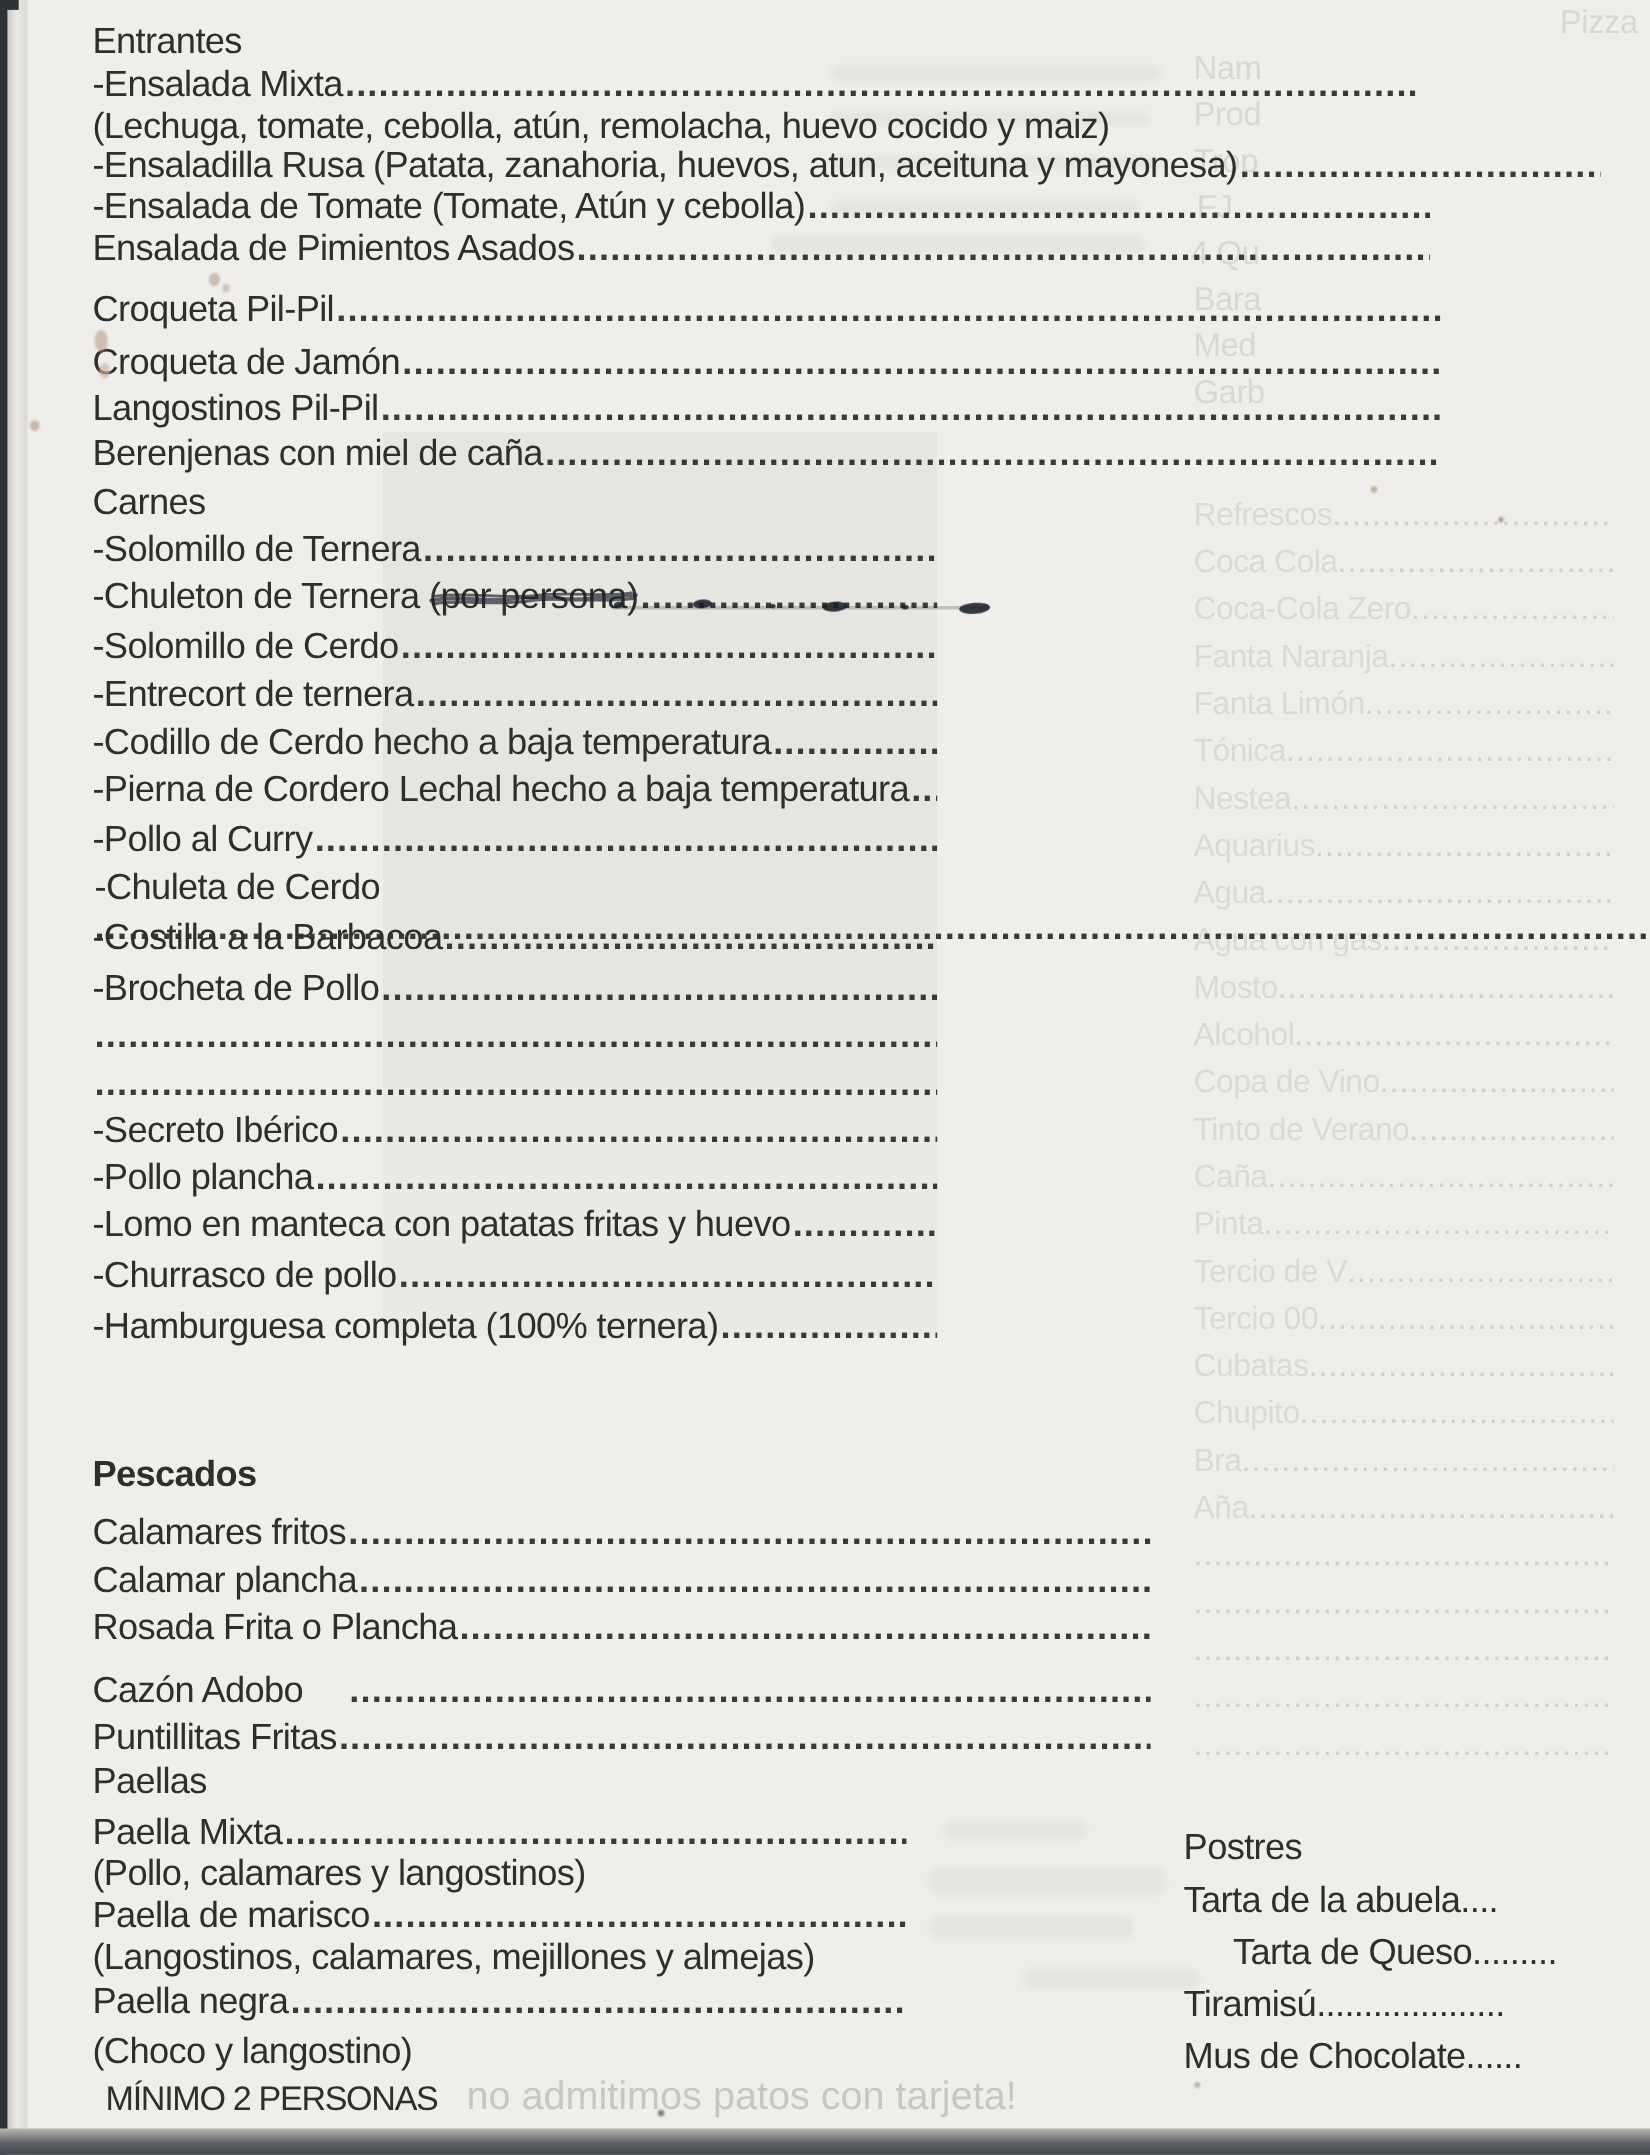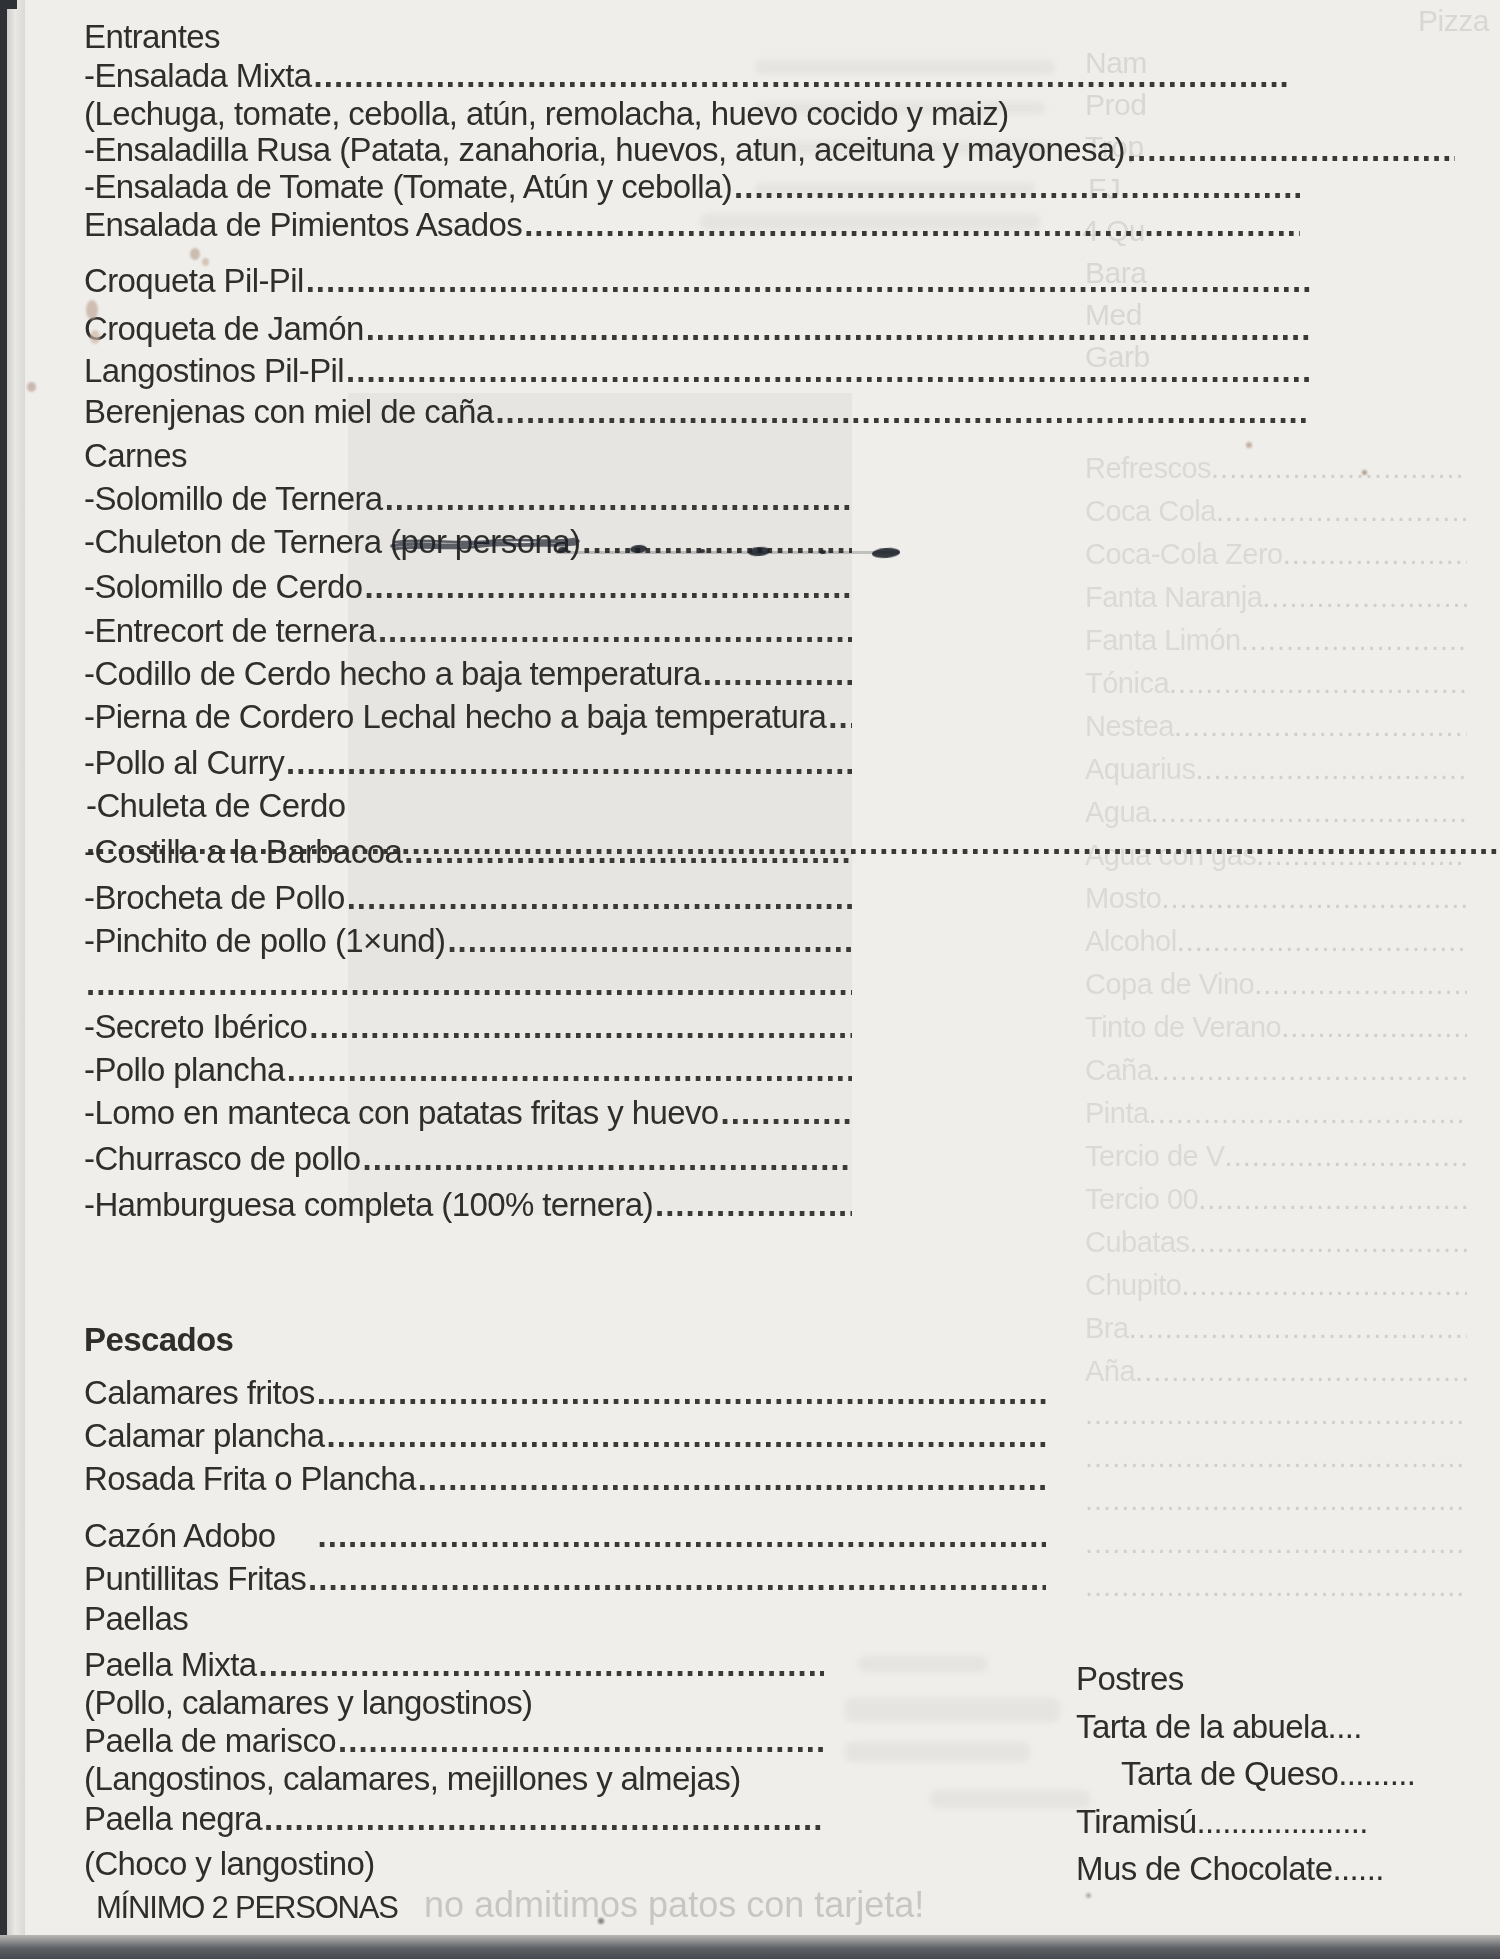--- a/index.html
+++ b/index.html
@@ -274,21 +274,20 @@
       </div>
       <div class="line" style="top: 833px; width: 768px;">
         <span class="nm">-Costilla a la Barbacoa</span>
         <span class="ld">............................................................................................................................................................................................................................................................................................................</span>
       </div>
       <div class="line" style="top: 879px; width: 768px;">
         <span class="nm">-Brocheta de Pollo</span>
         <span class="ld">............................................................................................................................................................................................................................................................................................................</span>
       </div>
       <div class="line" style="top: 922px; width: 768px;">
-        <span class="nm">-Pinchito de pollo (1×und)</span>
         <span class="ld">............................................................................................................................................................................................................................................................................................................</span>
       </div>
       <div class="line" style="top: 965px; width: 768px;">
         <span class="ld">............................................................................................................................................................................................................................................................................................................</span>
       </div>
       <div class="line" style="top: 1008px; width: 768px;">
         <span class="nm">-Secreto Ibérico</span>
         <span class="ld">............................................................................................................................................................................................................................................................................................................</span>
       </div>
       <div class="line" style="top: 1051px; width: 768px;">

